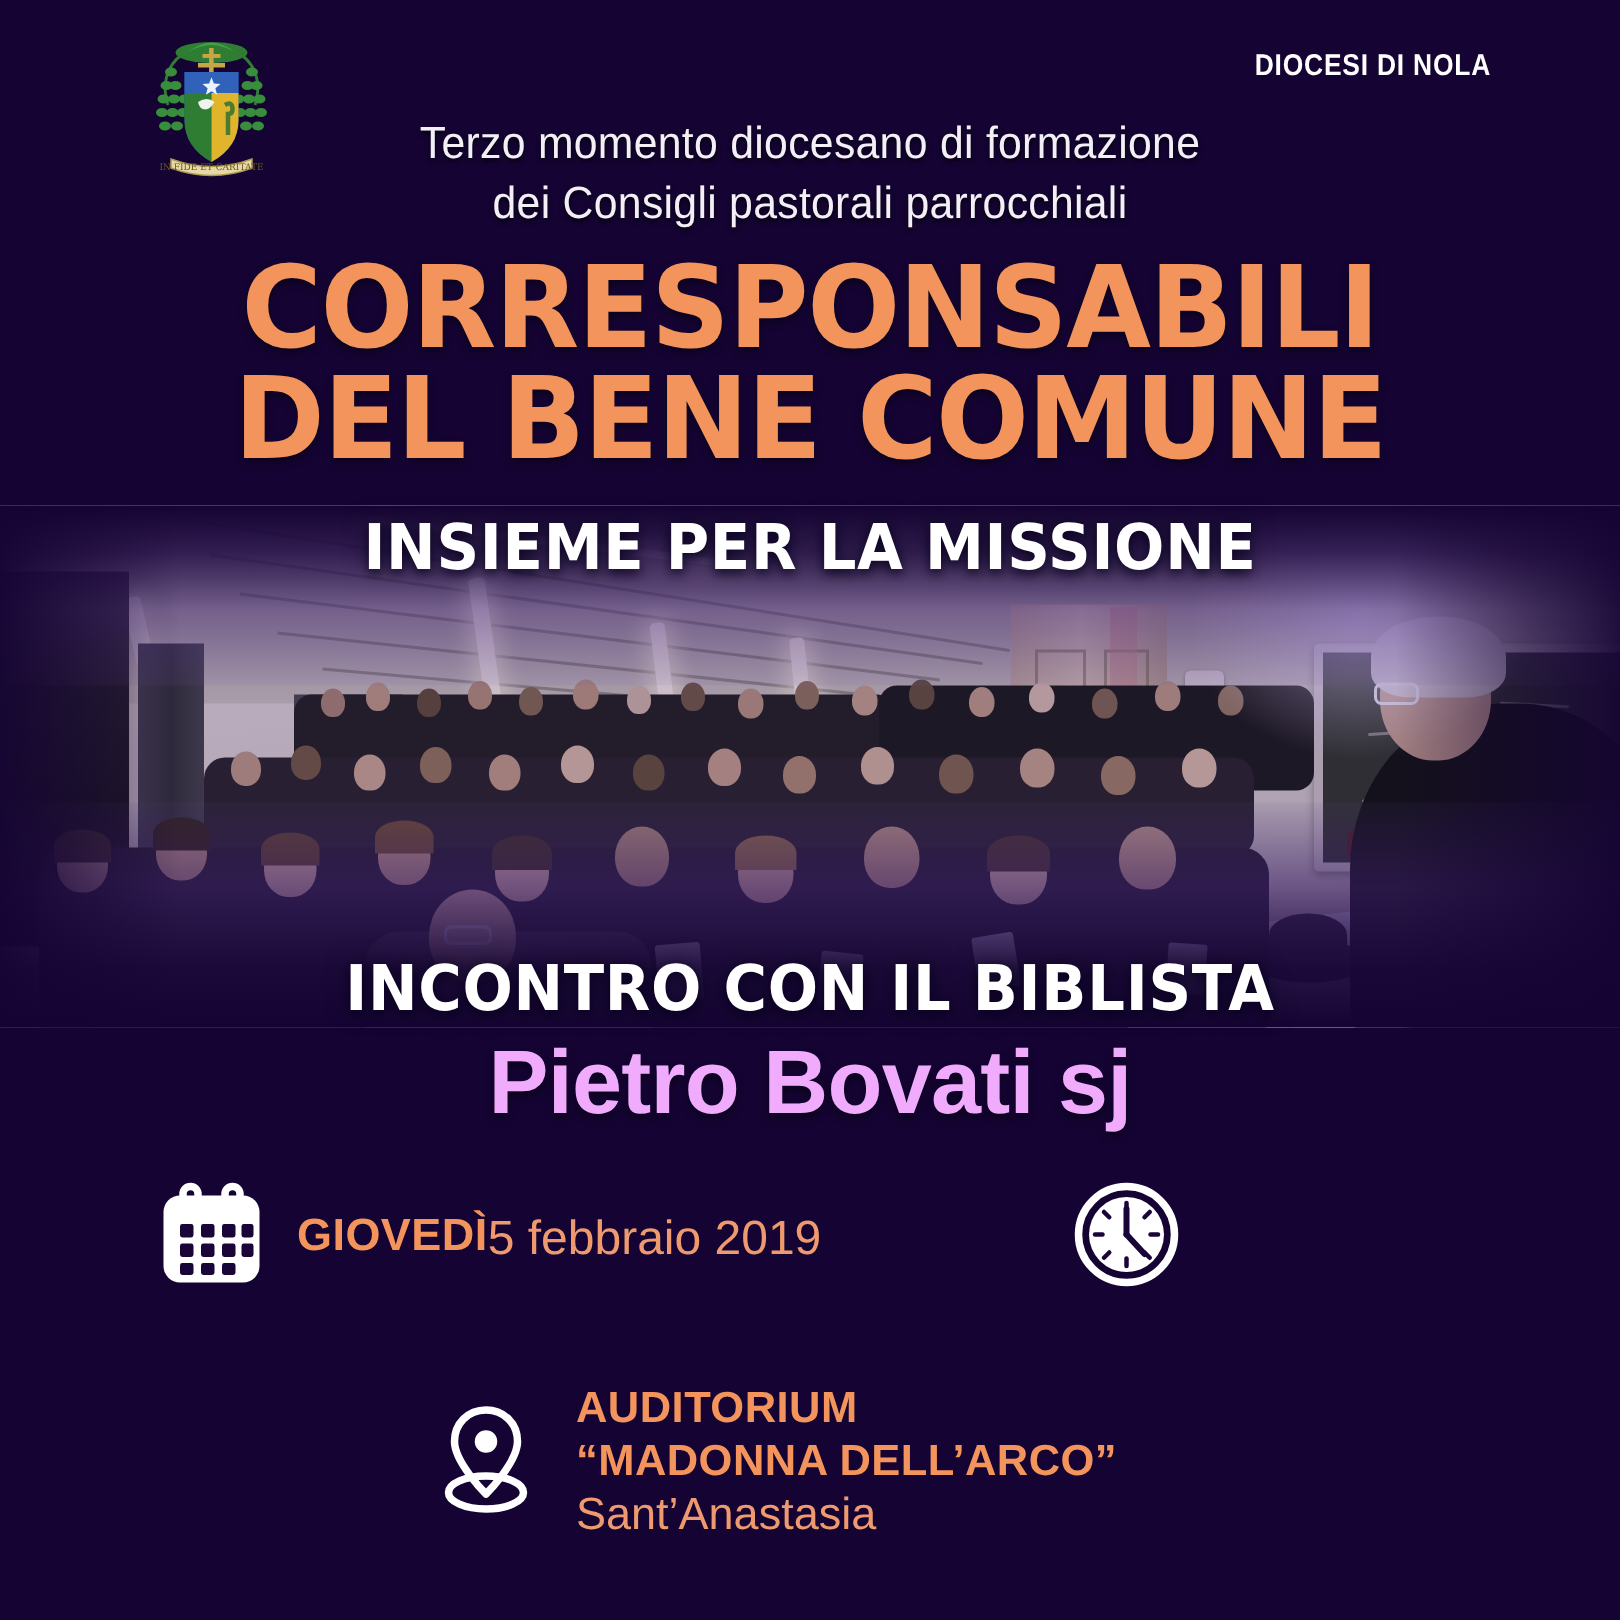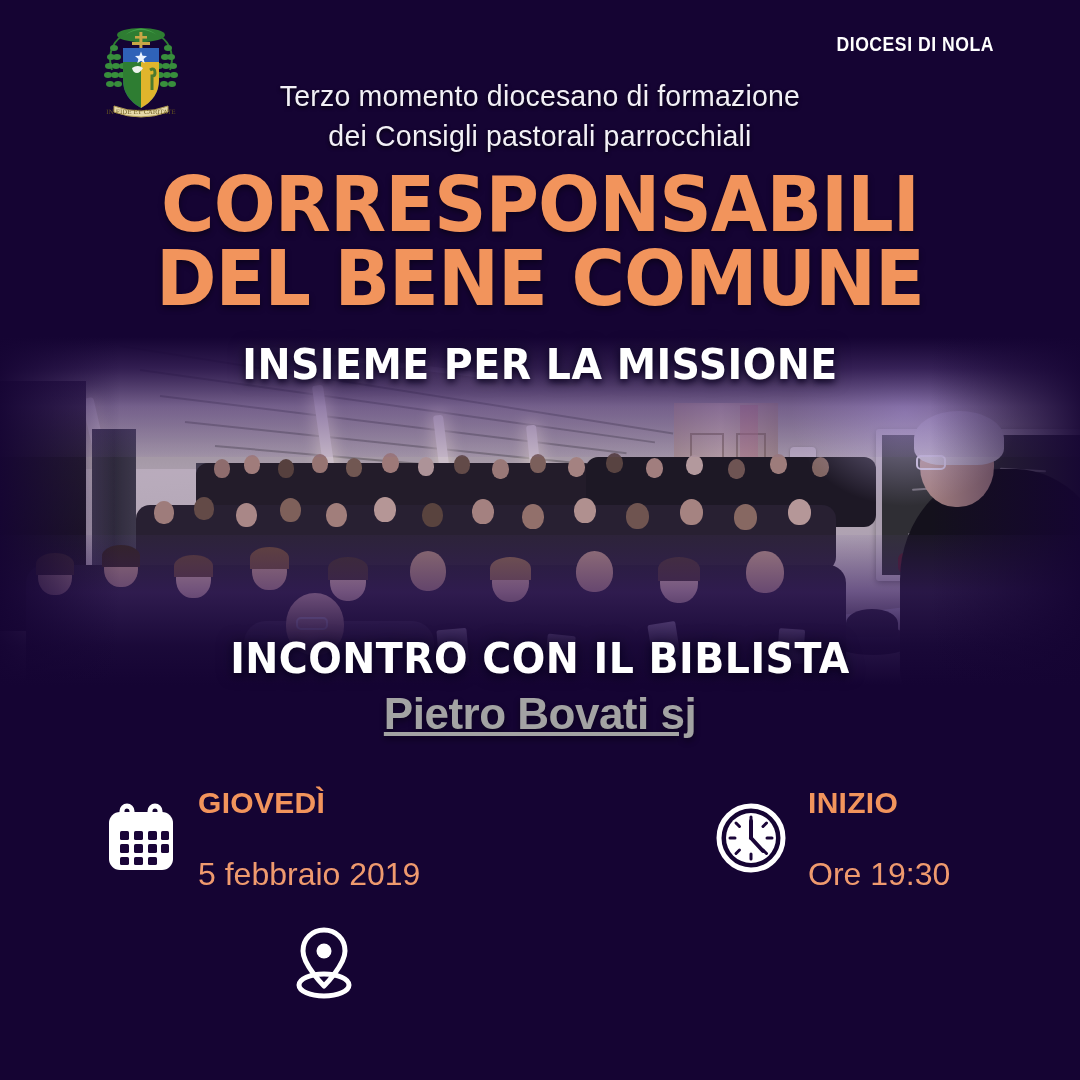--- a/index.html
+++ b/index.html
@@ -102,34 +102,33 @@
     font-size:42px;letter-spacing:.5px;transform:scaleX(.94);
     text-shadow:0 3px 7px rgba(10,2,30,.85),0 0 16px rgba(10,2,30,.6);
     z-index:6;
   }
   .ov-top{top:340px;}
   .ov-bot{top:634px;}
 
   
   .speaker-name{
     position:absolute;left:0;right:0;top:692px;text-align:center;
-    color:#a3a3a3;font-size:44px;font-weight:bold;line-height:1;
+    color:#f0abfc;font-size:60px;font-weight:bold;line-height:1;
     letter-spacing:-.5px;
     text-shadow:0 3px 6px rgba(0,0,0,.45);
     z-index:6;
-    text-decoration:underline;
   }
 
   
   .info{position:absolute;left:0;right:0;top:786px;height:110px;}
   .info-item{position:absolute;display:flex;align-items:center;gap:20px;}
   .ii-date{left:104px;top:0;}
   .ii-time{left:714px;top:0;}
   .ico{flex:0 0 auto;}
-  .info-txt{display:flex;flex-direction:column;justify-content:center;gap:36px;}
+  .info-txt{display:flex;flex-direction:row;justify-content:center;}
   .info-head{color:#f2945c;font-size:30px;font-weight:bold;letter-spacing:.3px;line-height:1.12;}
   .info-sub{color:#ef9a6e;font-size:32px;line-height:1.18;font-weight:normal;}
 
   .place{position:absolute;left:286px;top:922px;display:flex;align-items:center;gap:22px;}
   .place-txt{display:flex;flex-direction:column;}
   .place-l1,.place-l2{color:#f2945c;font-size:29px;font-weight:bold;letter-spacing:.3px;line-height:1.2;}
   .place-l3{color:#ef9a6e;font-size:30px;line-height:1.22;font-weight:normal;}
 </style>
 </head>
 <body>
@@ -377,30 +376,31 @@
             <line x1="53" y1="37" x2="58" y2="37"></line>
             <line x1="22" y1="22" x2="25.5" y2="25.5"></line>
             <line x1="49" y1="49" x2="52.5" y2="52.5"></line>
             <line x1="52.5" y1="22" x2="49" y2="25.5"></line>
             <line x1="25.5" y1="49" x2="22" y2="52.5"></line>
           </g>
           <line x1="37" y1="37" x2="37" y2="20" stroke="#1a0538" stroke-width="4" stroke-linecap="round"></line>
           <line x1="37" y1="37" x2="49" y2="50" stroke="#1a0538" stroke-width="4" stroke-linecap="round"></line>
         </svg>
       </span>
-      <span class="info-txt">
-        <span class="info-head">INIZIO</span>
-        <span class="info-sub">Ore 19:30</span>
-      </span>
     </div>
   </div>
 
   <div class="place">
     <span class="ico">
       <svg width="76" height="82" viewBox="0 0 76 82" xmlns="http://www.w3.org/2000/svg">
         <path d="M38 8 C26 8 17 17 17 29 C17 43 38 64 38 64 C38 64 59 43 59 29 C59 17 50 8 38 8 Z" fill="none" stroke="#ffffff" stroke-width="5" stroke-linejoin="round"></path>
         <circle cx="38" cy="29" r="7.5" fill="#ffffff"></circle>
         <ellipse cx="38" cy="63" rx="25" ry="11" fill="none" stroke="#ffffff" stroke-width="5"></ellipse>
       </svg>
     </span>
+    <span class="place-txt">
+      <span class="place-l1">AUDITORIUM</span>
+      <span class="place-l2">“MADONNA DELL’ARCO”</span>
+      <span class="place-l3">Sant’Anastasia</span>
+    </span>
   </div>
 
 </div>
 
 </body></html>

